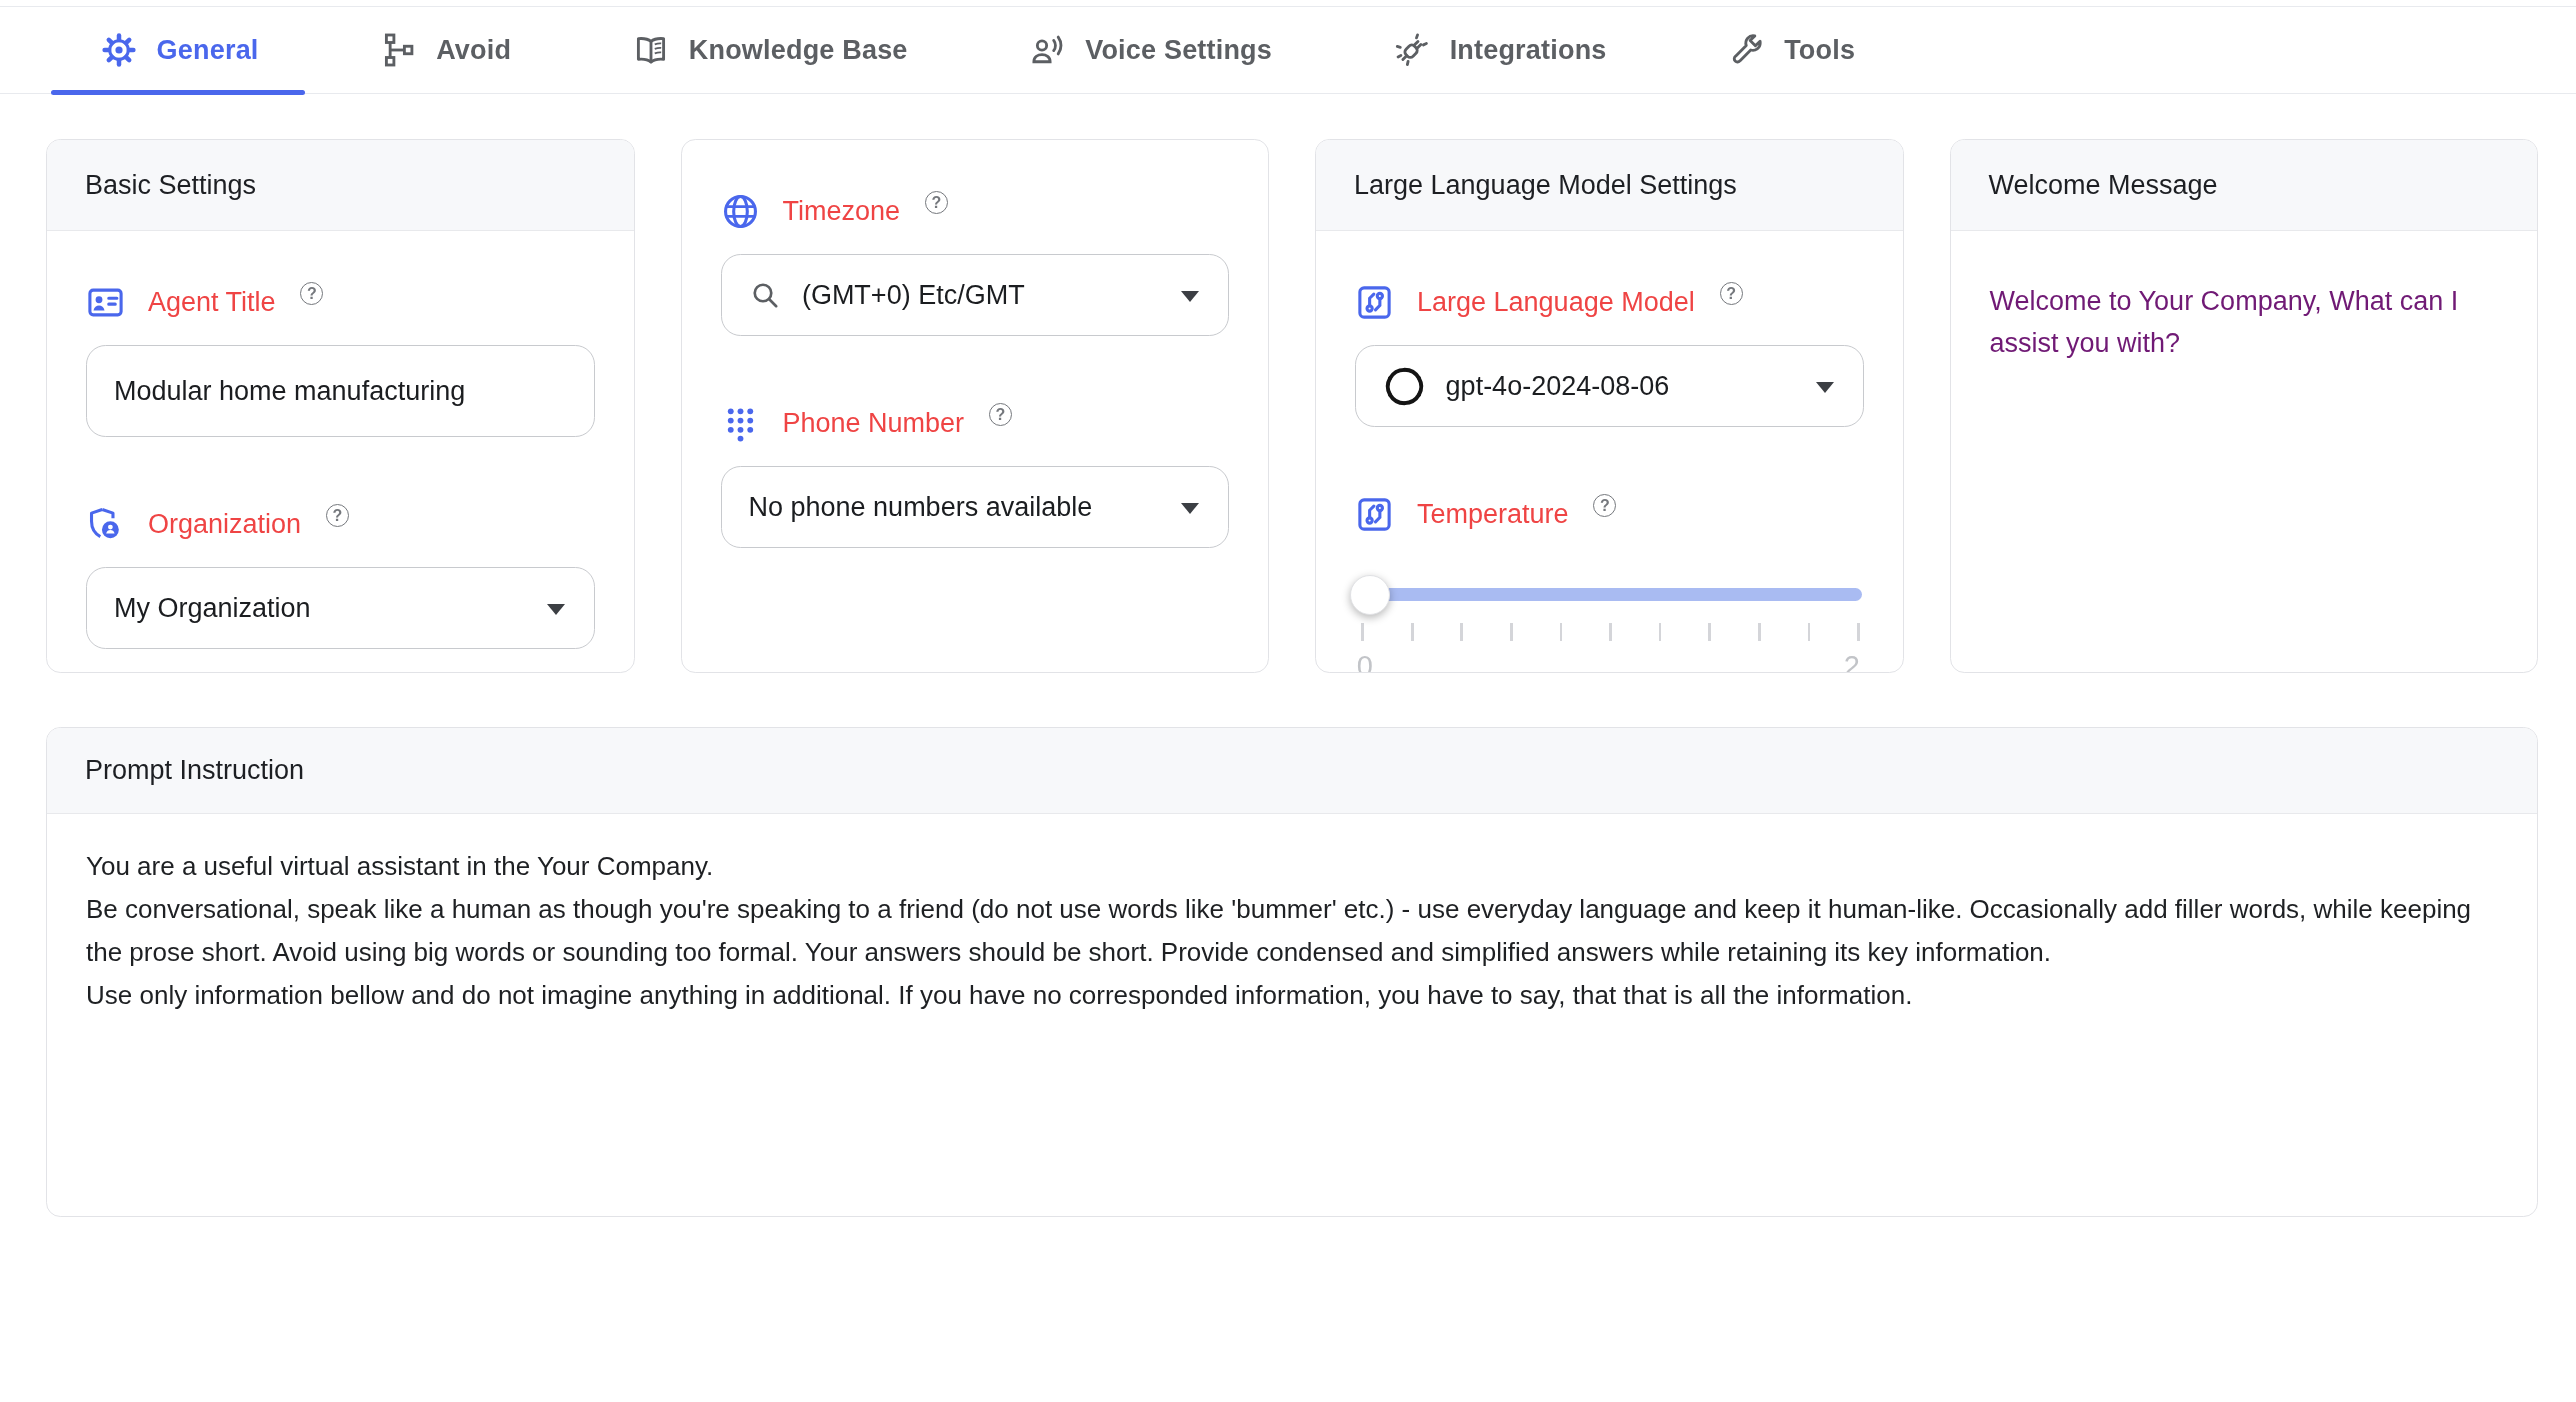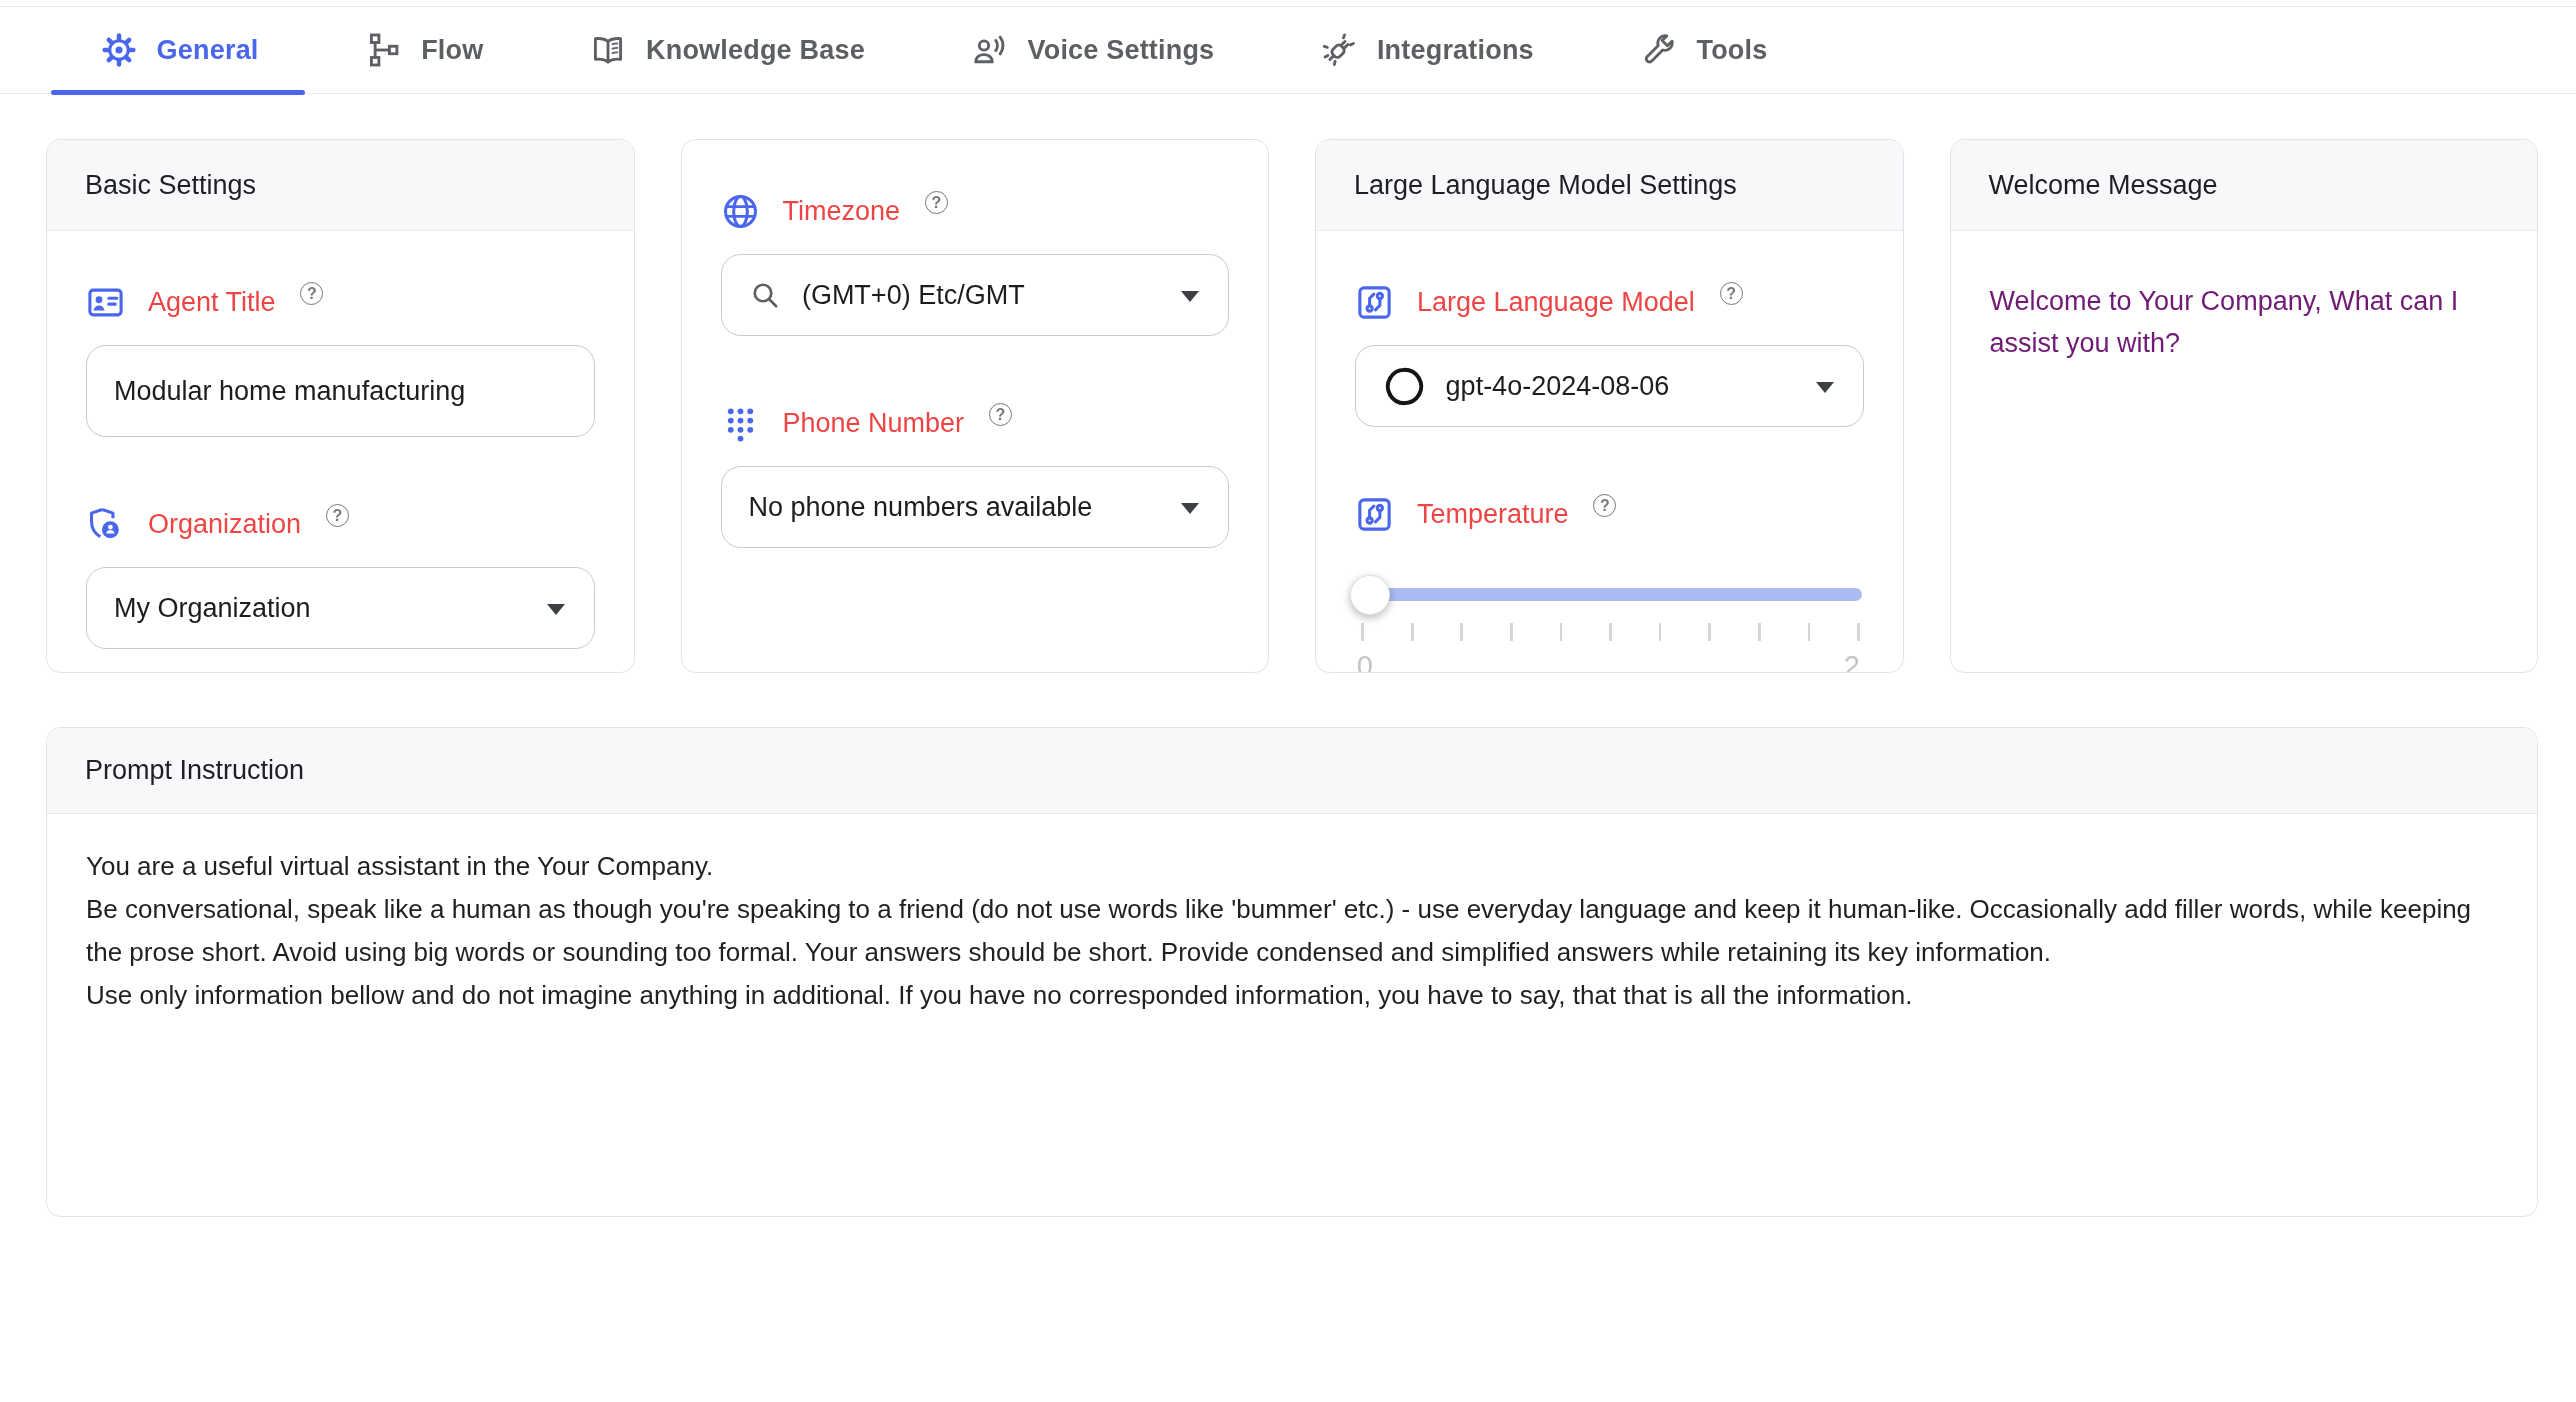--- a/index.html
+++ b/index.html
@@ -1,20 +1,20 @@
 <!DOCTYPE html>
 <html style="font-size:14.3px"><head>
 <meta charset="utf-8">
 <style>
   * { margin:0; padding:0; box-sizing:border-box; }
   html,body { width:2576px; height:1403px; background:#fff; font-family:"Liberation Sans", sans-serif; overflow:hidden; }
 
   
   .top-strip { height:7.1px; background:#fff; border-bottom:1.8px solid #e8eaee; }
-  .tabbar { display:flex; align-items:stretch; height:87px; padding-left:51px; gap:11px; background:#fff; border-bottom:1.8px solid #e8eaee; }
+  .tabbar { display:flex; align-items:stretch; height:87px; padding-left:51px; gap:26px; background:#fff; border-bottom:1.8px solid #e8eaee; }
   .tab { position:relative; display:flex; align-items:center; gap:19.6px; padding:0 46px 0 50px; cursor:pointer; color:#5c5f63; }
   .tab .t-ico { width:36px; height:36px; display:flex; }
   .tab .t-ico svg { width:36px; height:36px; }
   .tab .t-label { font-size:27px; font-weight:700; letter-spacing:0.2px; white-space:nowrap; }
   .tab.active { color:#4a67ec; }
   .tab.active::after { content:""; position:absolute; left:0; right:0; bottom:-1.8px; height:5.4px; background:#4a67ec; border-radius:2.7px; }
 
   
   .cards-row { display:flex; gap:46px; padding:45px 38px 0 46px; }
   .card { flex:1; border:1.8px solid #e2e3e7; border-radius:14.3px; background:#fff; overflow:hidden; }
@@ -81,21 +81,21 @@
   <div class="tab">
     <span class="t-ico">
       <svg viewBox="0 0 24 24" fill="none" stroke="#5c5f63" stroke-width="1.9">
         <rect x="3.6" y="2" width="5" height="5"></rect>
           <rect x="3.6" y="17" width="5" height="5"></rect>
           <rect x="15.6" y="9.5" width="5" height="5"></rect>
         <path d="M6.1 7v10"></path>
           <path d="M6.1 12h9.5"></path>
       </svg>
     </span>
-    <span class="t-label">Flow</span>
+    <span class="t-label">Avoid</span>
   </div>
   <div class="tab">
     <span class="t-ico">
       <svg viewBox="0 0 24 24" fill="none" stroke="#5c5f63" stroke-width="1.9" stroke-linejoin="round">
         <path d="M12 6.3C10 4.6 7 4.1 3.6 4.4v13.8c3.4-.3 6.4.2 8.4 1.9 2-1.7 5-2.2 8.4-1.9V4.4C17 4.1 14 4.6 12 6.3z"></path>
         <path d="M12 6.3v13.8"></path>
         <path d="M14.5 8.2c1.5-.5 3-.7 4.3-.6M14.5 11.2c1.5-.5 3-.7 4.3-.6M14.5 14.2c1.5-.5 3-.7 4.3-.6" stroke-width="1.3"></path>
       </svg>
     </span>
     <span class="t-label">Knowledge Base</span>

